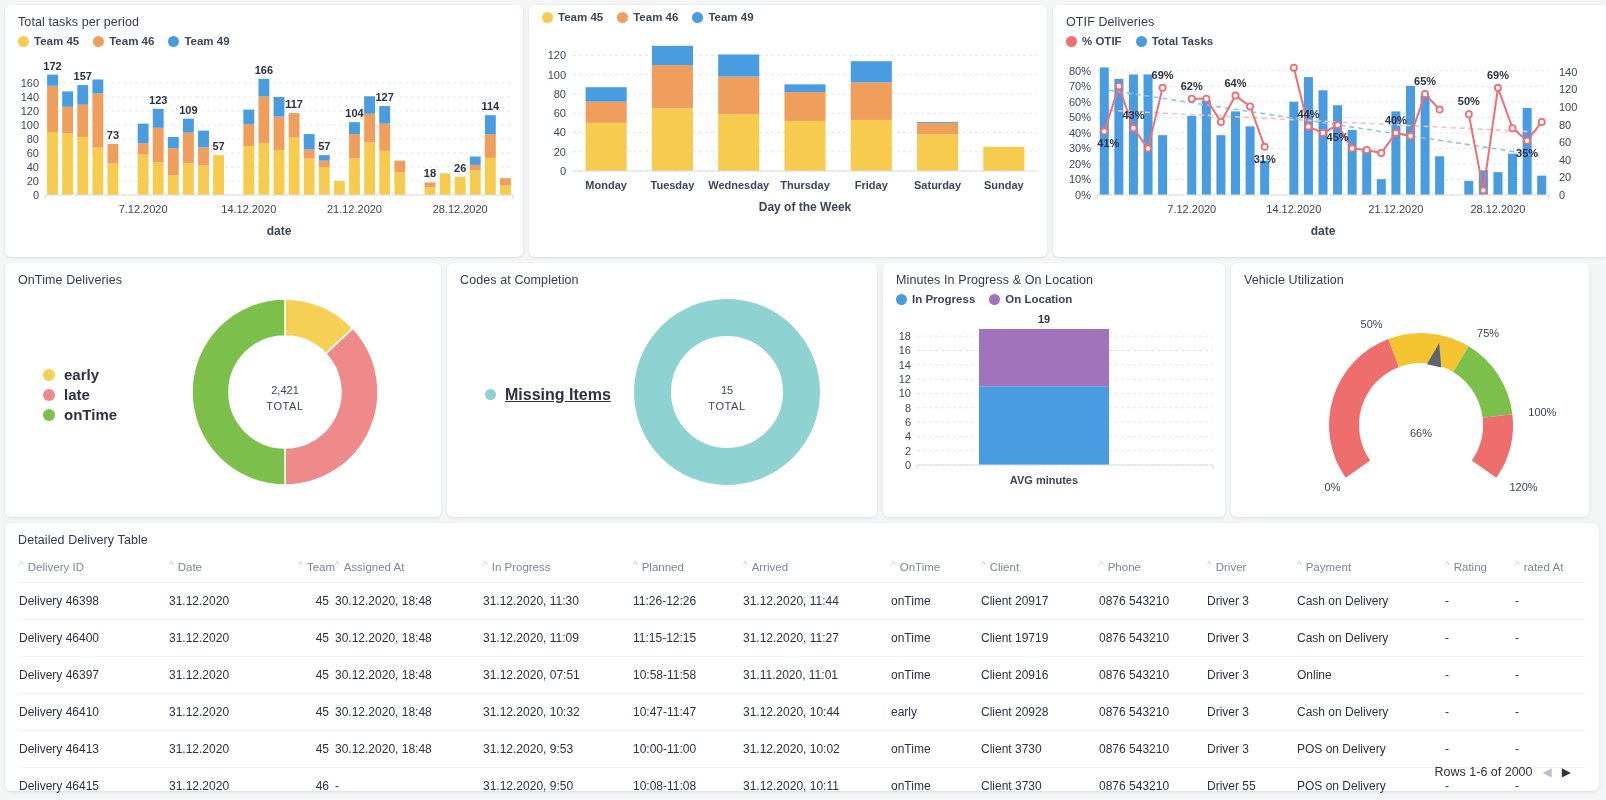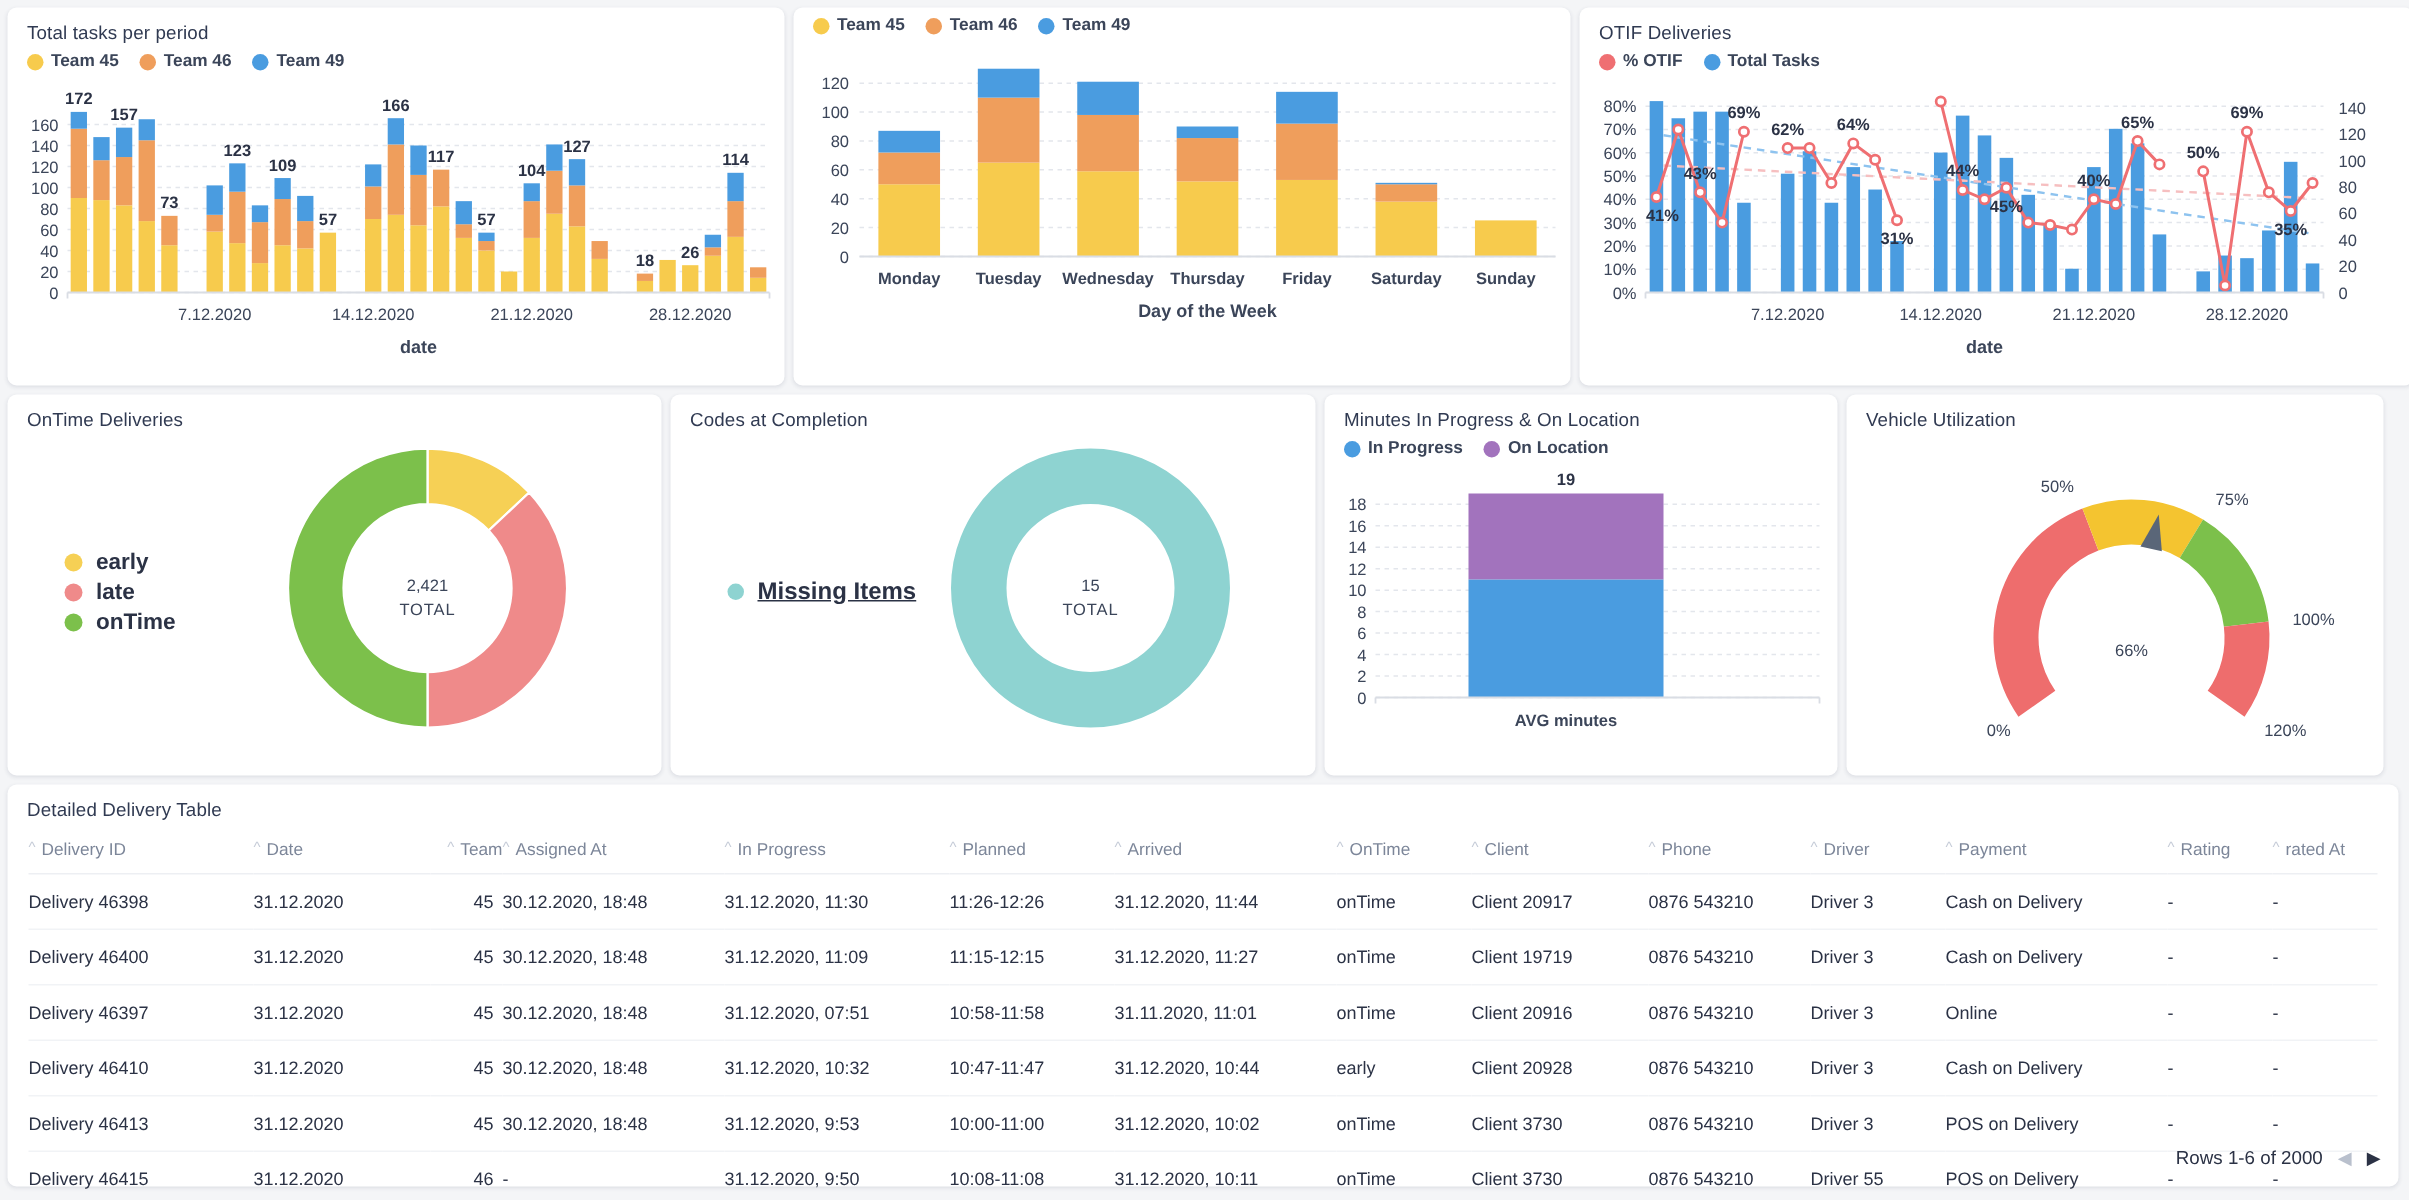--- a/index.html
+++ b/index.html
@@ -63,21 +63,21 @@
     white-space: nowrap;
   }
   thead th.num { text-align: right; }
   .caret { color: #c6ccd8; font-size: 10px; margin-right: 4px; display: inline-block; transform: translateY(-2px); }
   tbody td {
     font-size: 12px; color: #2b3245; padding: 11px 0;
     border-bottom: 1px solid #f1f3f6; white-space: nowrap;
   }
   tbody td.num { text-align: right; padding-right: 6px; }
   .pager {
-    position: absolute; right: 12px; bottom: 12px;
+    position: absolute; right: 28px; bottom: 12px;
     display: flex; align-items: center; gap: 10px;
     font-size: 12.5px; color: #2b3245;
   }
   .pg-arrow { font-size: 12px; cursor: pointer; }
   .pg-prev { color: #b9c0cd; }
   .pg-next { color: #2b3245; }
 </style>
 </head>
 <body>
 

